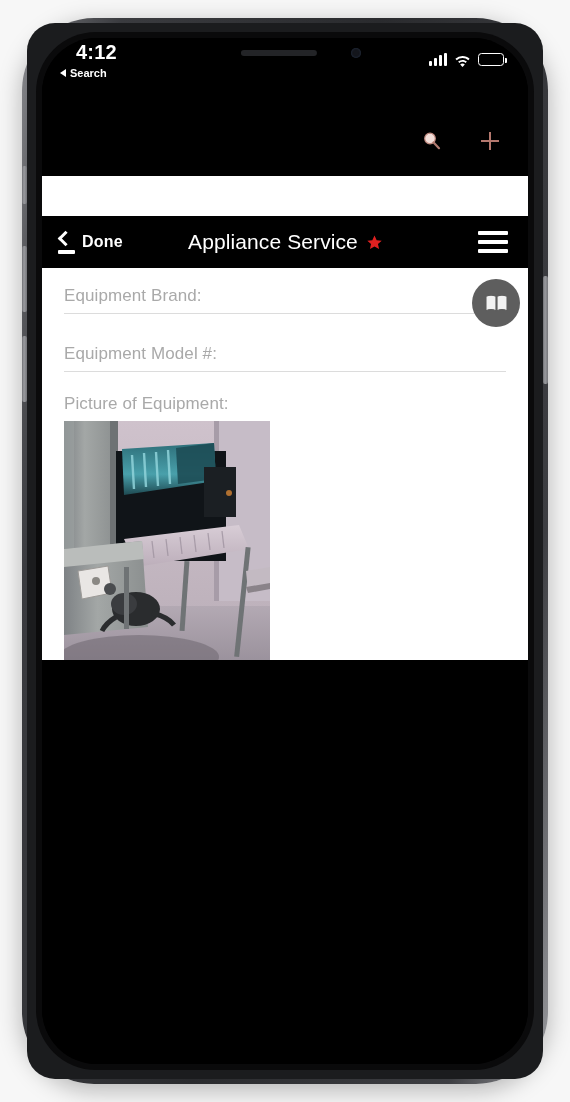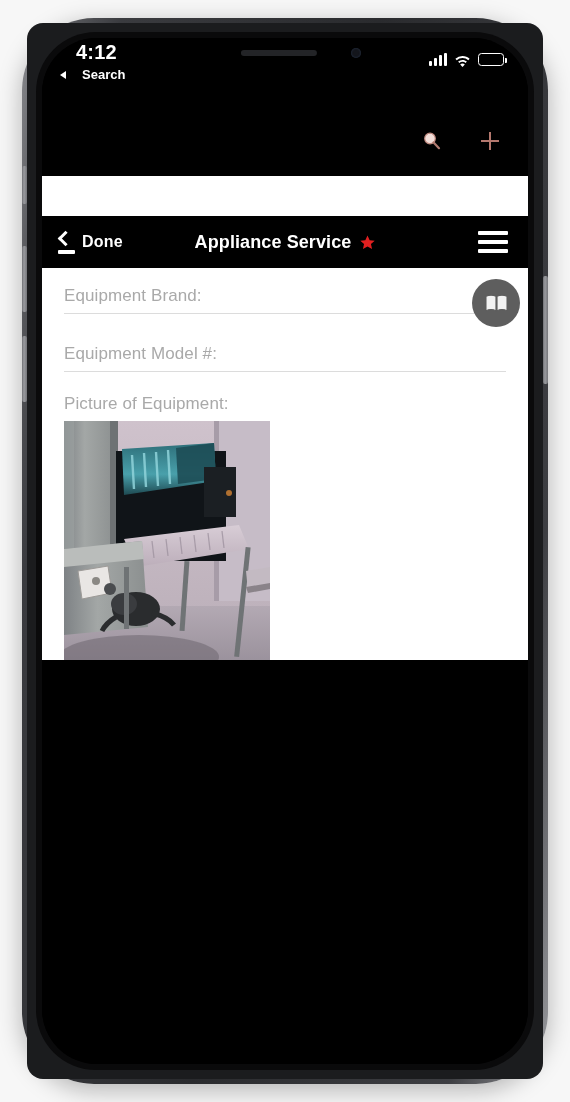--- a/index.html
+++ b/index.html
@@ -32,21 +32,21 @@
     background: linear-gradient(100deg,#8e8f93 0%,#5c5d61 6%,#3a3b3f 14%,#2a2b2e 50%,#3d3e42 86%,#76777b 95%,#9b9ca0 100%);
     box-shadow: 0 6px 24px rgba(0,0,0,0.28);
   }
 
   .device-mid {
     position: absolute;
     left: 5px;
     top: 5px;
     right: 5px;
     bottom: 5px;
-    border-radius: 16px;
+    border-radius: 28px;
     background: #1b1c1e;
   }
 
   .device-bezel {
     position: absolute;
     left: 9px;
     top: 9px;
     right: 9px;
     bottom: 9px;
     border-radius: 60px;
@@ -123,25 +123,25 @@
     left: 34px;
     top: 3px;
     font-size: 20px;
     font-weight: bold;
     letter-spacing: 0.2px;
   }
   .status-back {
     position: absolute;
     left: 18px;
     top: 29px;
-    font-size: 13px;
+    font-size: 11px;
     font-weight: bold;
     display: flex;
     align-items: center;
-    gap: 16px;
+    gap: 4px;
   }
   .tri-left {
     width: 0; height: 0;
     border-top: 4px solid transparent;
     border-bottom: 4px solid transparent;
     border-right: 6px solid #fff;
   }
   .status-right {
     position: absolute;
     right: 24px;
@@ -238,22 +238,22 @@
   }
   .nav-title-wrap {
     position: absolute;
     left: 0; right: 0;
     display: flex;
     justify-content: center;
     align-items: center;
     gap: 9px;
   }
   .nav-title {
-    font-size: 18px;
-    font-weight: bold;
+    font-size: 21px;
+    font-weight: normal;
     letter-spacing: 0.1px;
   }
   .star {
     width: 15px; height: 15px;
     display: block;
   }
   .nav-menu {
     position: absolute;
     right: 20px;
     width: 30px; height: 22px;

